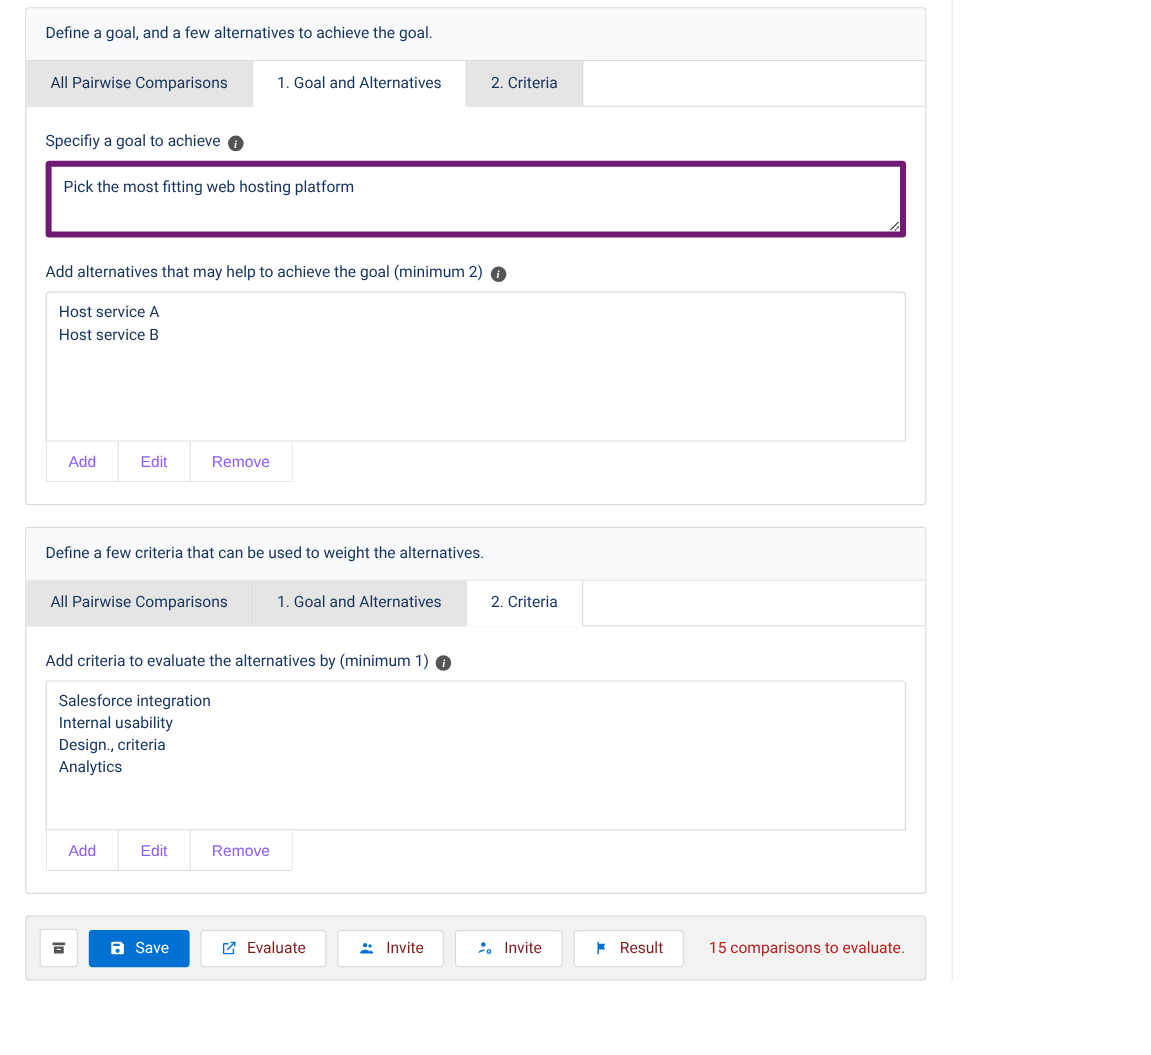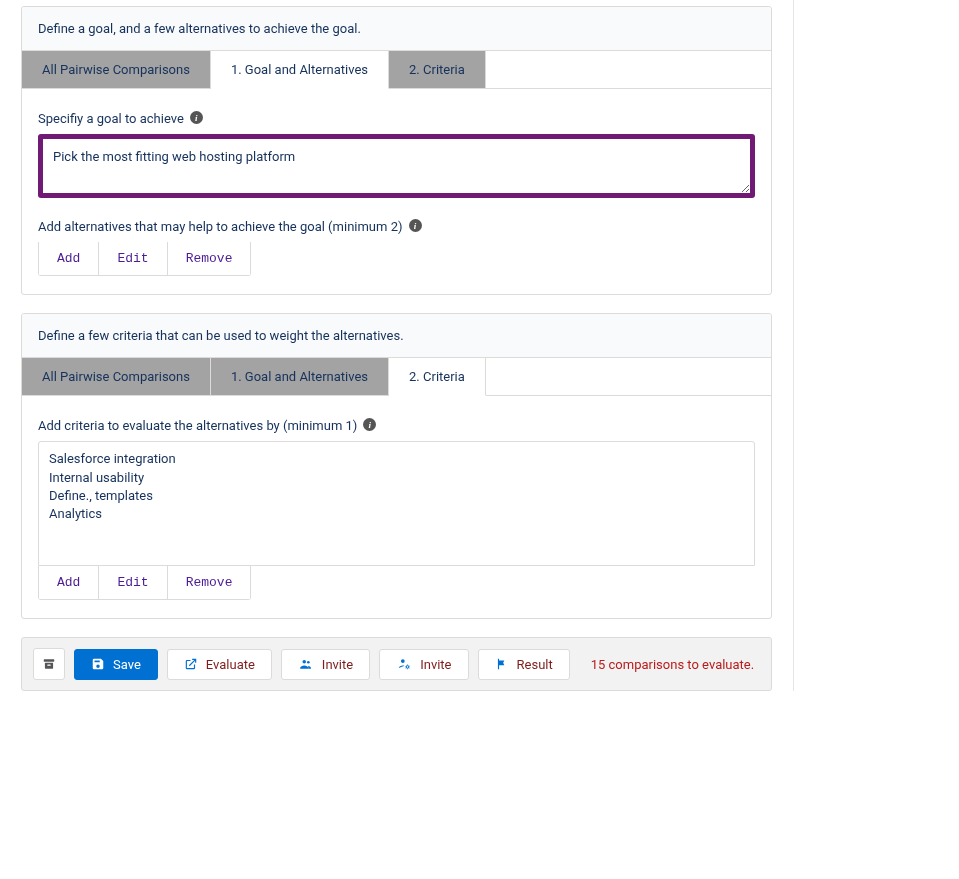--- a/index.html
+++ b/index.html
@@ -32,33 +32,33 @@
   .tabs {
     display: flex;
     border-bottom: 1px solid #dddbda;
   }
   .tab {
     padding: 11px 20px;
     font-size: 13px;
     color: #16325c;
     cursor: pointer;
     border-right: 1px solid #dddbda;
-    background: #a3a3a3;
+    background: #e5e5e5;
   }
   .tab.active {
     background: #fff;
     border-bottom: 1px solid #fff;
     margin-bottom: -1px;
   }
   .card-body {
     padding: 14px 16px 18px 16px;
   }
   .form-label {
     display: flex;
-    align-items: flex-start;
+    align-items: flex-end;
     gap: 6px;
     font-size: 13px;
     color: #16325c;
     margin: 8px 0 8px 0;
   }
   .info-icon {
     display: inline-flex;
     align-items: center;
     justify-content: center;
     width: 13px;
@@ -100,26 +100,26 @@
   .btn-group {
     display: flex;
     border: 1px solid #dddbda;
     border-top: none;
     width: max-content;
     border-radius: 0 0 3px 3px;
   }
   .btn-group button {
     border: none;
     background: #fff;
-    color: #4c1d95;
+    color: #8b5cf6;
     font-size: 13px;
     padding: 9px 18px;
     cursor: pointer;
     border-right: 1px solid #dddbda;
-    font-family: Liberation Mono, monospace;
+    font-family: Liberation Sans, sans-serif;
   }
   .btn-group button:last-child { border-right: none; }
   .footer {
     margin: 0 15px 18px 15px;
     border: 1px solid #dddbda;
     border-radius: 3px;
     padding: 10px 11px;
     background: #f3f2f2;
     display: flex;
     align-items: center;
@@ -178,20 +178,24 @@
       <div class="form-label">
         <span>Specifiy a goal to achieve</span>
         <span class="info-icon">i</span>
       </div>
       <textarea class="goal-input" style="">Pick the most fitting web hosting platform</textarea>
 
       <div class="form-label" style="margin-top:18px;">
         <span>Add alternatives that may help to achieve the goal (minimum 2)</span>
         <span class="info-icon">i</span>
       </div>
+      <div class="listbox tall">
+        <div>Host service A</div>
+        <div>Host service B</div>
+      </div>
       <div class="btn-group">
         <button>Add</button>
         <button>Edit</button>
         <button>Remove</button>
       </div>
     </div>
   </div>
 
   <div class="card">
     <div class="card-header">
@@ -203,21 +207,21 @@
       <div class="tab active"><span>2. Criteria</span></div>
     </div>
     <div class="card-body">
       <div class="form-label">
         <span>Add criteria to evaluate the alternatives by (minimum 1)</span>
         <span class="info-icon">i</span>
       </div>
       <div class="listbox tall">
         <div>Salesforce integration</div>
         <div>Internal usability</div>
-        <div>Define., templates</div>
+        <div>Design., criteria</div>
         <div>Analytics</div>
       </div>
       <div class="btn-group">
         <button>Add</button>
         <button>Edit</button>
         <button>Remove</button>
       </div>
     </div>
   </div>
 

